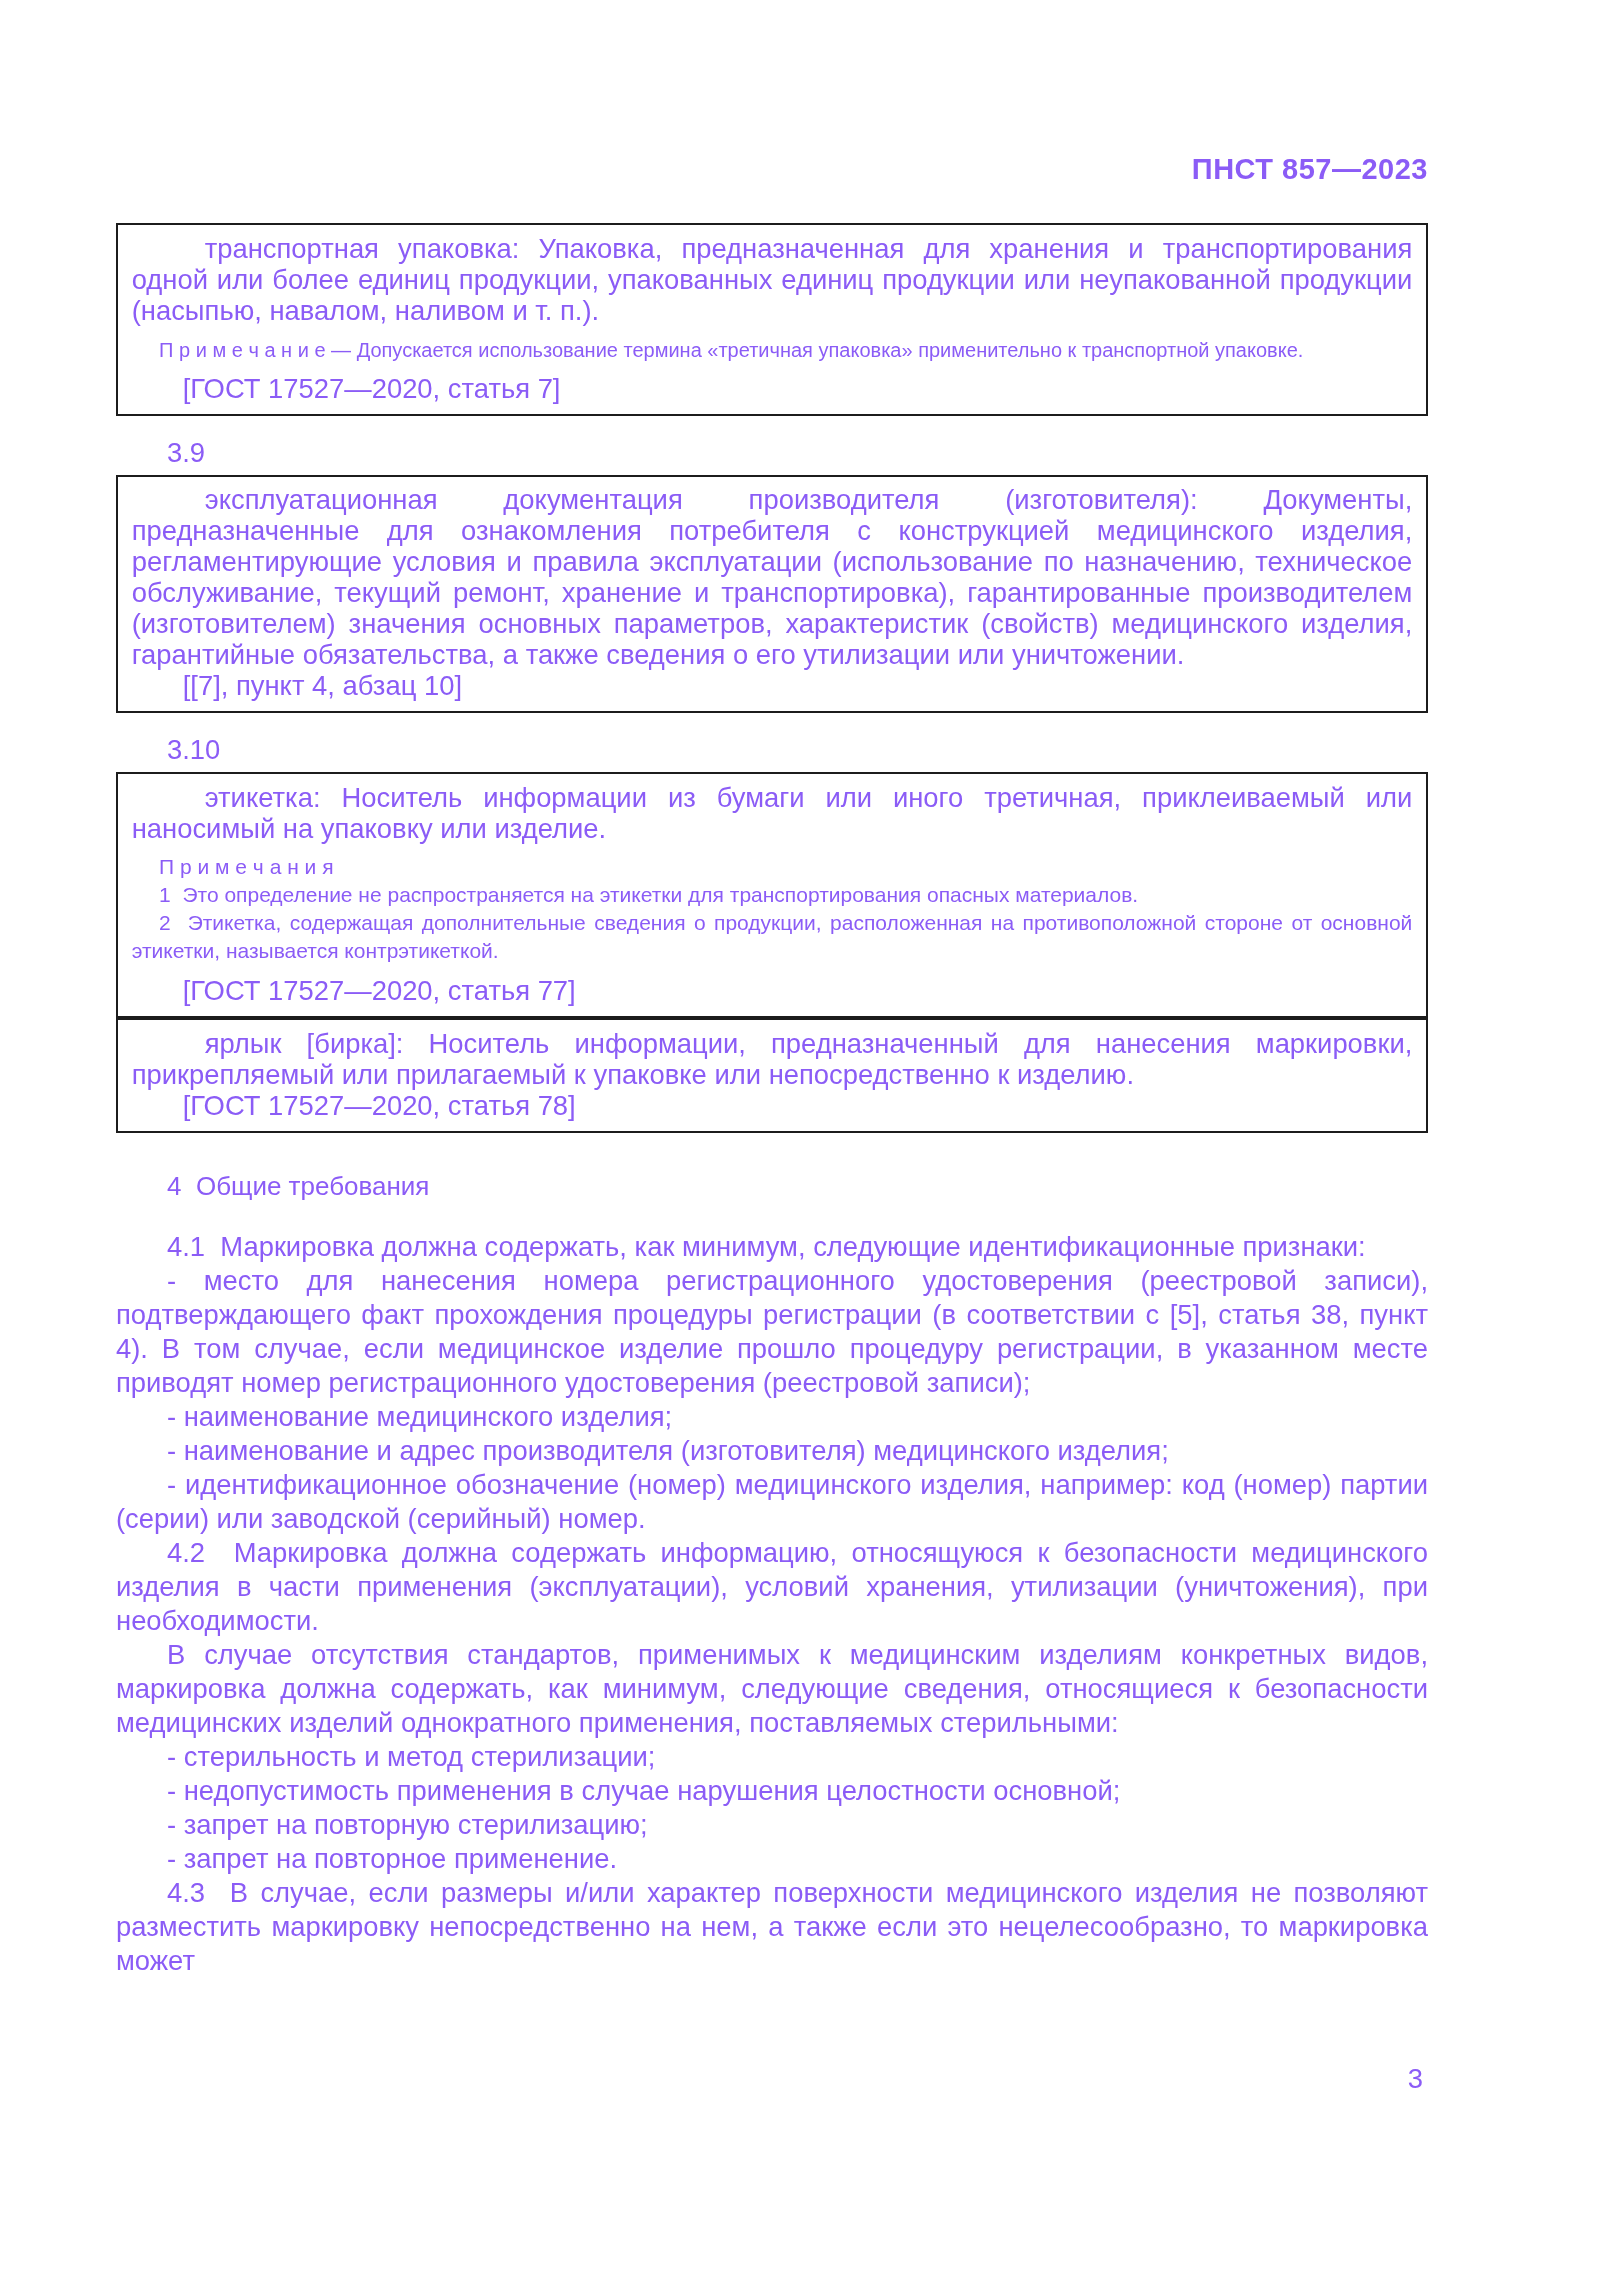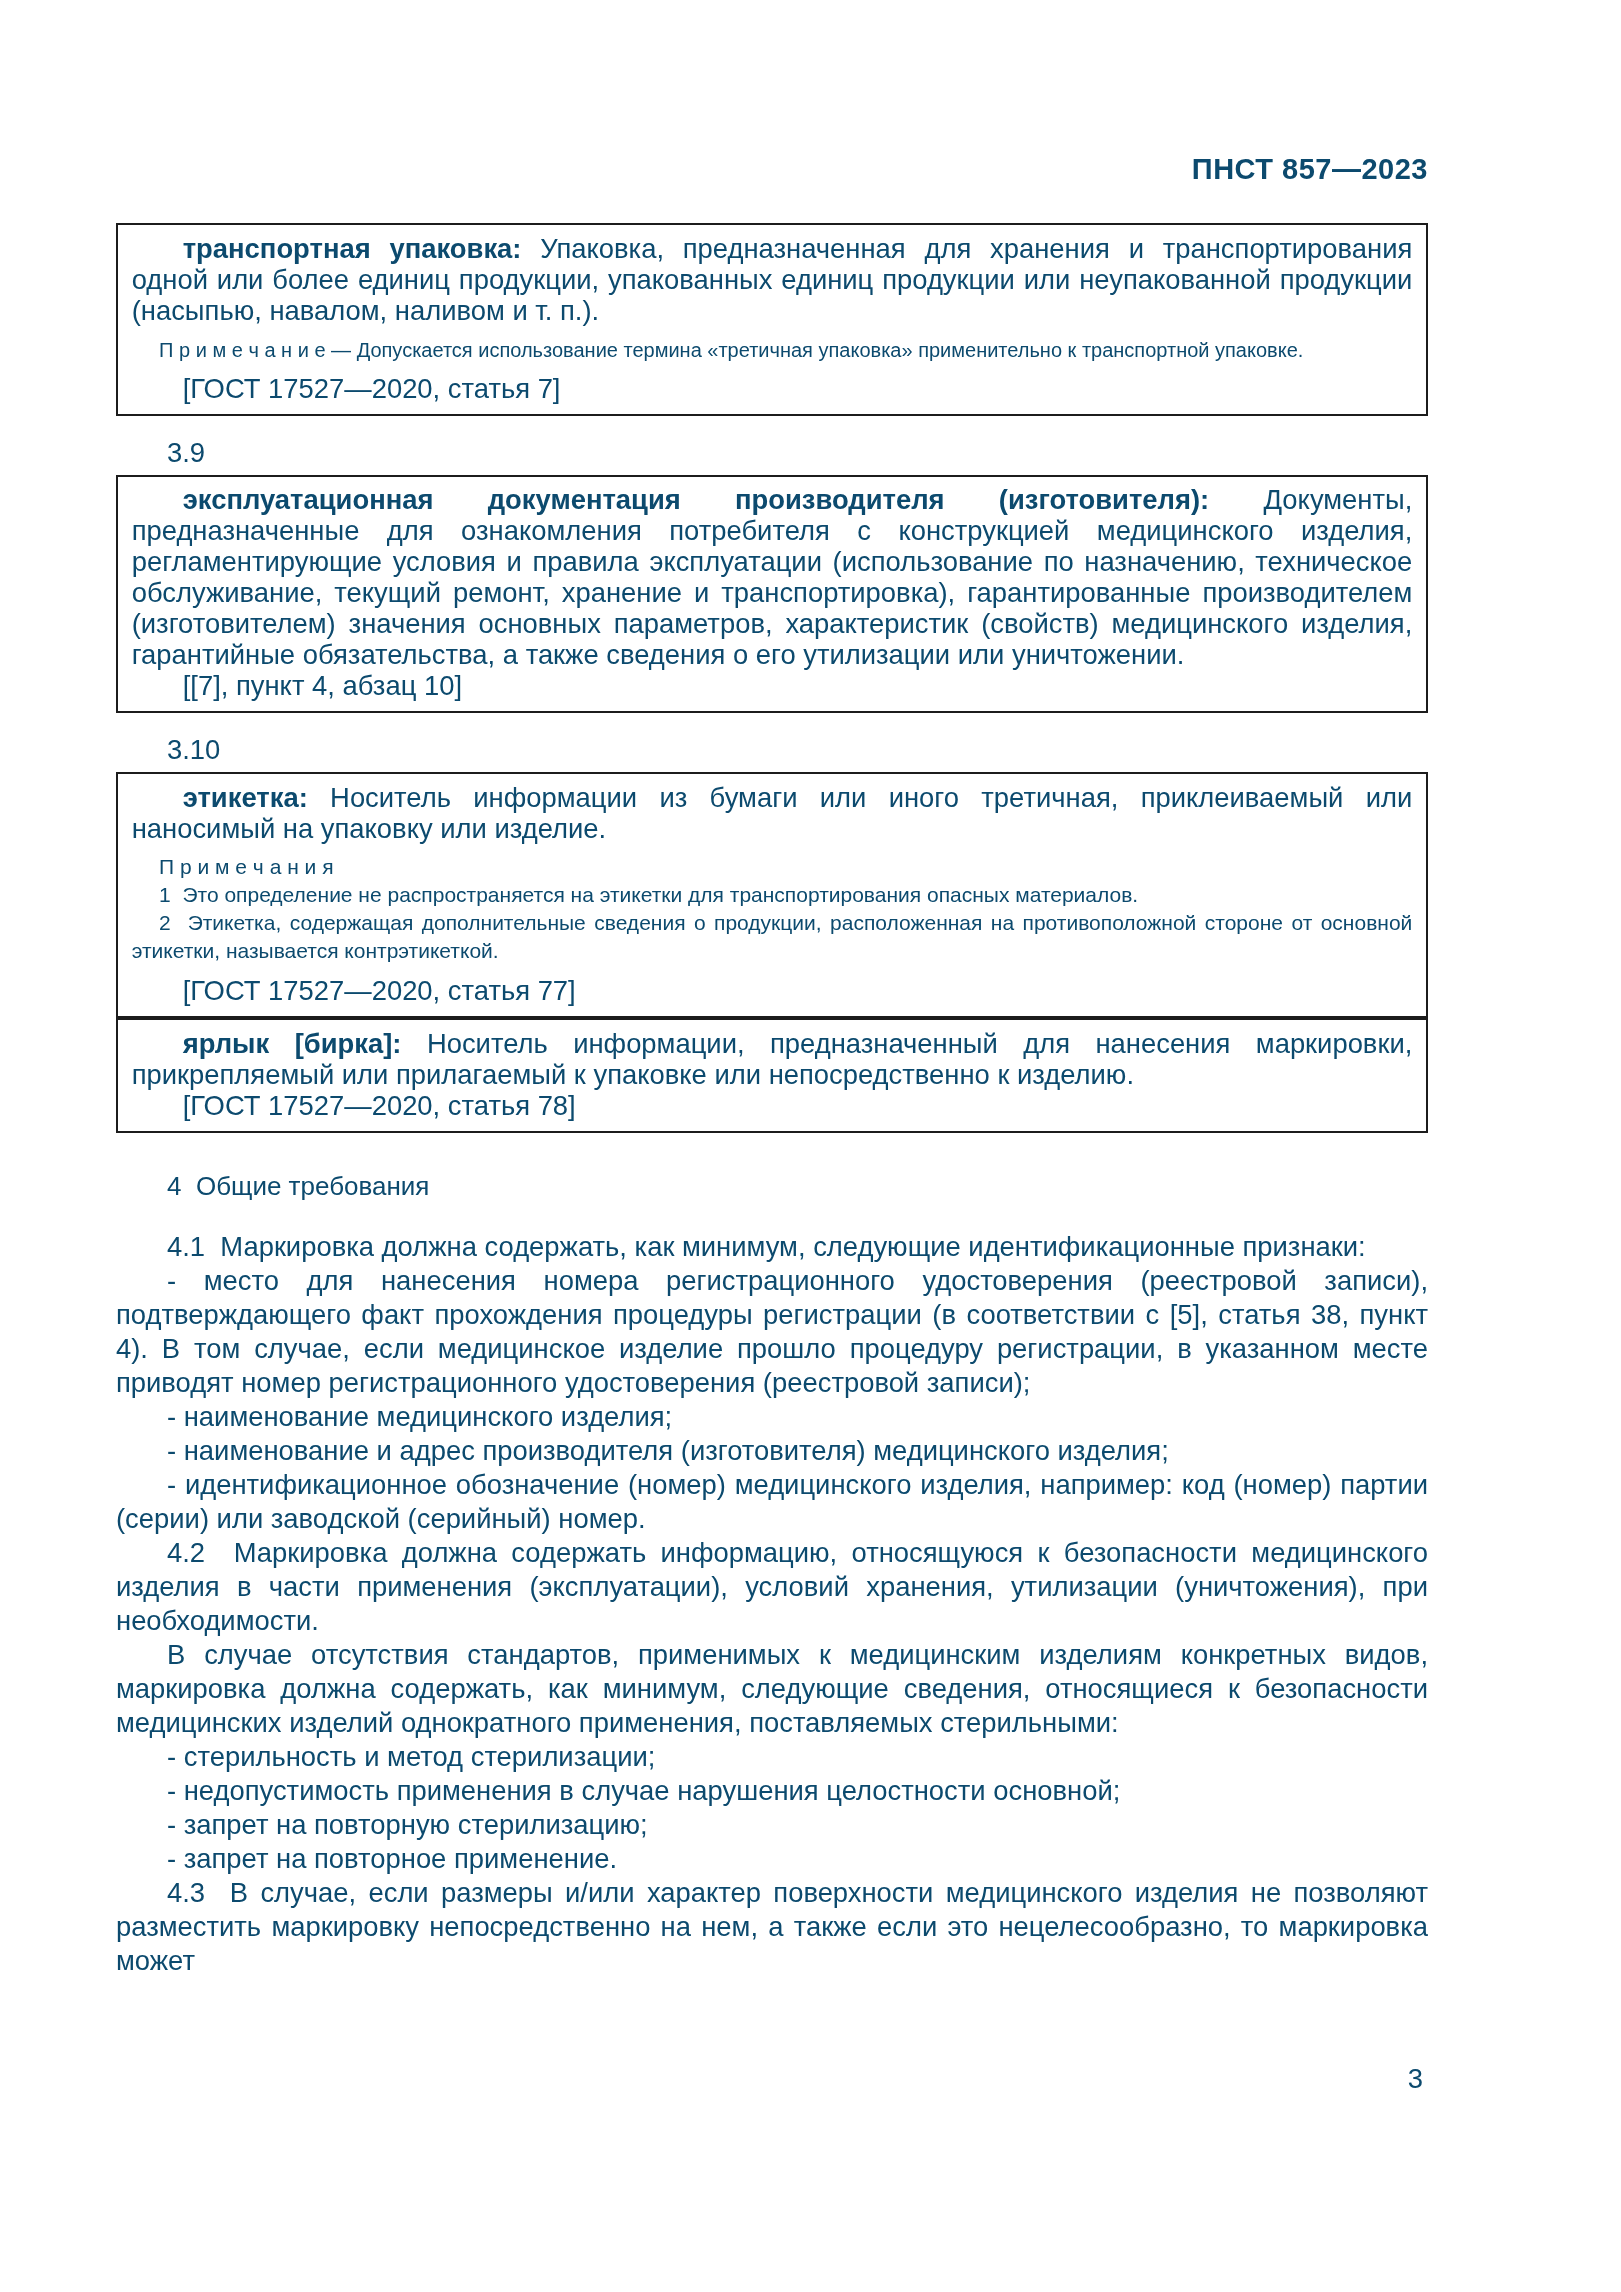--- a/index.html
+++ b/index.html
@@ -1,33 +1,33 @@
 <!DOCTYPE html>
 <html><head>
 <meta charset="utf-8">
 <style>
   html, body { margin:0; padding:0; background:#ffffff; }
   .page {
     position:relative; width:1621px; height:2293px; background:#ffffff;
-    color:#0c4a6e; font-family:"Liberation Sans", sans-serif; overflow:hidden;
+    color:#8b5cf6; font-family:"Liberation Sans", sans-serif; overflow:hidden;
   }
   .doc-header {
     position:absolute; top:153px; left:116px; width:1312px;
     text-align:right; font-size:29px; font-weight:700; letter-spacing:0.5px;
   }
   .content { position:absolute; top:223px; left:116px; width:1312px; }
   .sec-label { font-size:27.4px; line-height:33px; margin:19.6px 0 5.9px; padding-left:51px; }
   .content > .sec-label:first-child { margin-top:0; }
   .term-box {
     border:2.9px solid #1c1c1c; padding:7.8px 13.7px 9.8px;
     font-size:27.4px; line-height:31px;
   }
   .term-box p { margin:0; text-align:justify; }
   .para-indent { text-indent:51px; }
-  .term { font-weight:700; }
+  .term { font-weight:400;margin-left:22px; }
   .box-note {
     font-size:20px; line-height:28px; margin-top:9.8px !important;
     text-indent:27.4px; text-align:justify;
   }
   .notes-block { margin-top:9.8px; }
   .notes-block p { font-size:21px; line-height:28px; text-indent:27.4px; margin:0; text-align:justify; }
   .box-source { text-indent:51px; margin-top:9.8px !important; text-align:left !important; }
   .box-source.tight { margin-top:0 !important; }
   .chapter-heading {
     font-size:26px; line-height:37px; font-weight:400;

